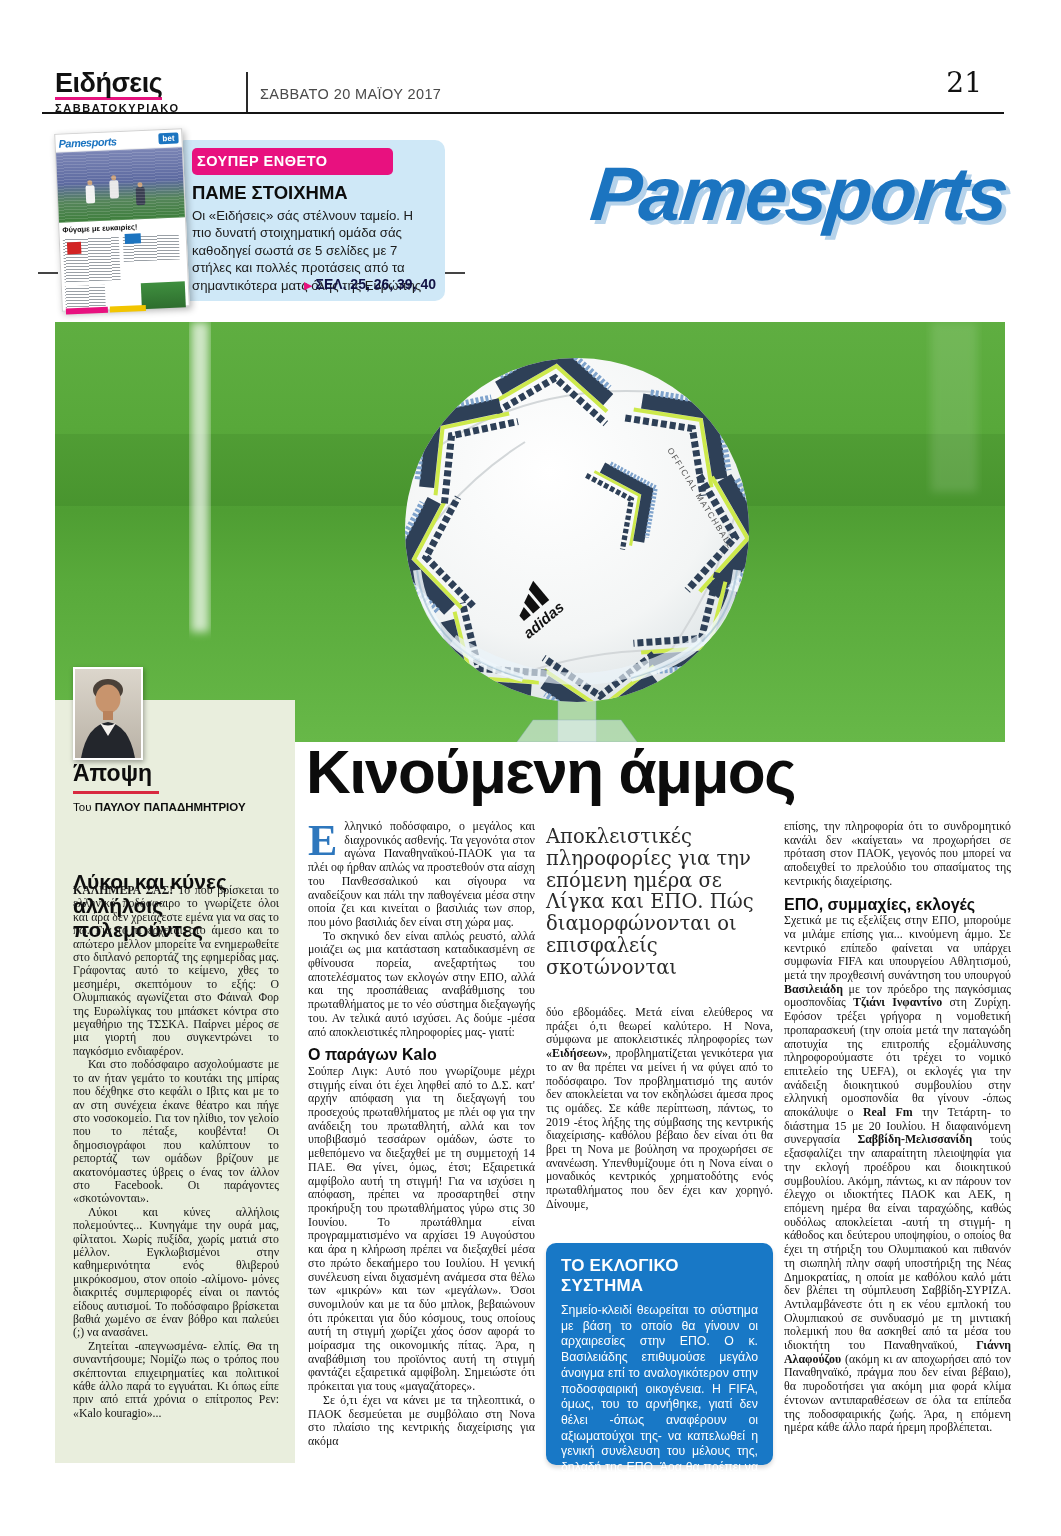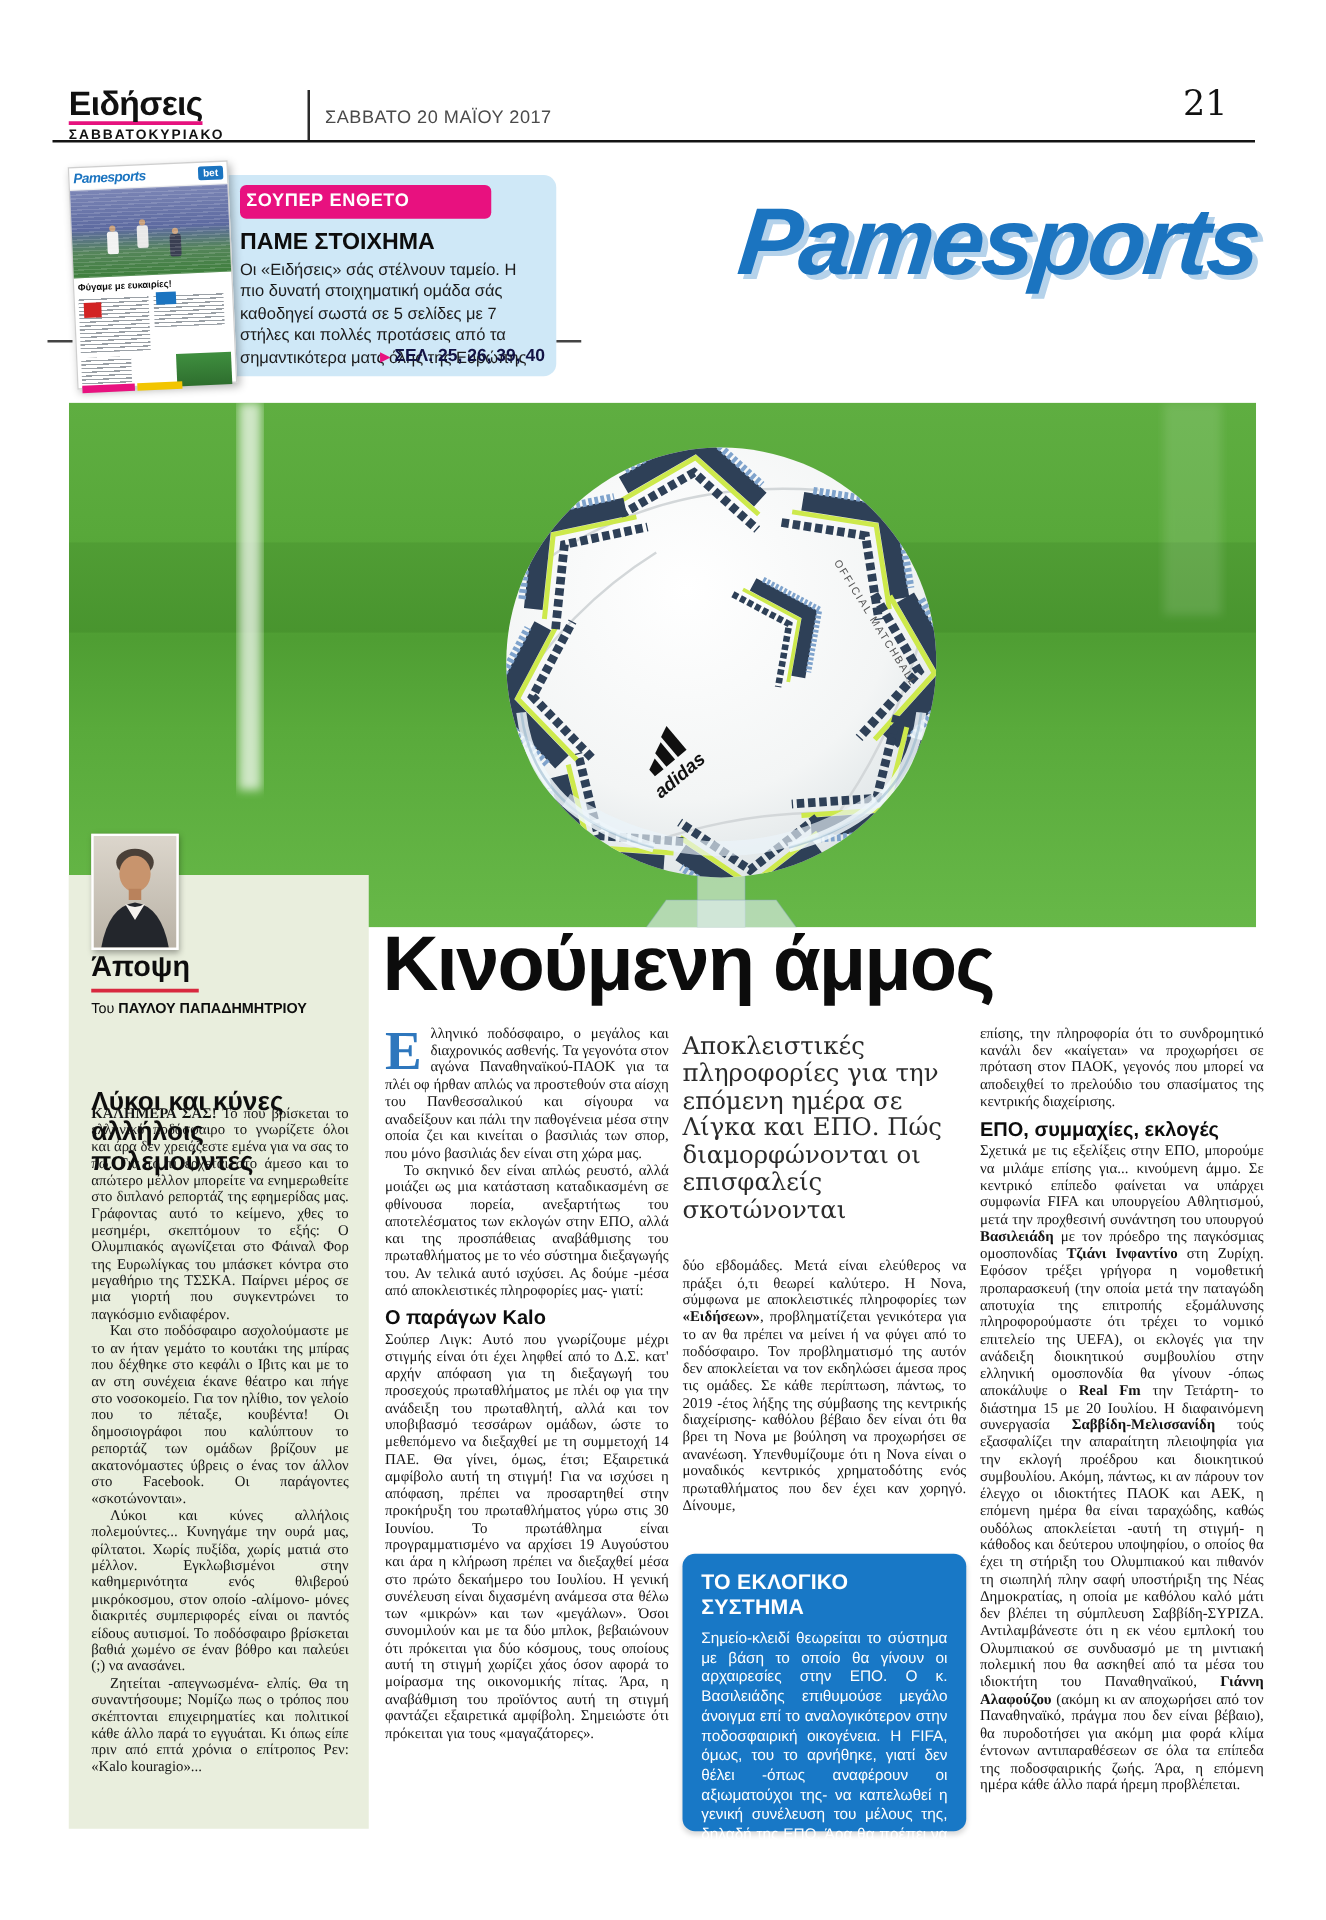--- a/index.html
+++ b/index.html
@@ -266,20 +266,21 @@
     <p>Και στο ποδόσφαιρο ασχολούμαστε με το αν ήταν γεμάτο το κουτάκι της μπίρας που δέχθηκε στο κεφάλι ο Ιβιτς και με το αν στη συνέχεια έκανε θέατρο και πήγε στο νοσοκομείο. Για τον ηλίθιο, τον γελοίο που το πέταξε, κουβέντα! Οι δημοσιογράφοι που καλύπτουν το ρεπορτάζ των ομάδων βρίζουν με ακατονόμαστες ύβρεις ο ένας τον άλλον στο Facebook. Οι παράγοντες «σκοτώνονται».</p>
     <p>Λύκοι και κύνες αλλήλοις πολεμούντες... Κυνηγάμε την ουρά μας, φίλτατοι. Χωρίς πυξίδα, χωρίς ματιά στο μέλλον. Εγκλωβισμένοι στην καθημερινότητα ενός θλιβερού μικρόκοσμου, στον οποίο -αλίμονο- μόνες διακριτές συμπεριφορές είναι οι παντός είδους αυτισμοί. Το ποδόσφαιρο βρίσκεται βαθιά χωμένο σε έναν βόθρο και παλεύει (;) να ανασάνει.</p>
     <p>Ζητείται -απεγνωσμένα- ελπίς. Θα τη συναντήσουμε; Νομίζω πως ο τρόπος που σκέπτονται επιχειρηματίες και πολιτικοί κάθε άλλο παρά το εγγυάται. Κι όπως είπε πριν από επτά χρόνια ο επίτροπος Ρεν: «Kalo kouragio»...</p>
   </div>
 
   <div class="abs col col1">
     <p><span class="dropcap">Ε</span><span>λληνικό ποδόσφαιρο, ο μεγάλος και διαχρονικός ασθενής. Τα γεγονότα στον αγώνα Παναθηναϊκού-ΠΑΟΚ για τα πλέι οφ ήρθαν απλώς να προστεθούν στα αίσχη του Πανθεσσαλικού και σίγουρα να αναδείξουν και πάλι την παθογένεια μέσα στην οποία ζει και κινείται ο βασιλιάς των σπορ, που μόνο βασιλιάς δεν είναι στη χώρα μας.</span></p>
     <p class="ind">Το σκηνικό δεν είναι απλώς ρευστό, αλλά μοιάζει ως μια κατάσταση καταδικασμένη σε φθίνουσα πορεία, ανεξαρτήτως του αποτελέσματος των εκλογών στην ΕΠΟ, αλλά και της προσπάθειας αναβάθμισης του πρωταθλήματος με το νέο σύστημα διεξαγωγής του. Αν τελικά αυτό ισχύσει. Ας δούμε -μέσα από αποκλειστικές πληροφορίες μας- γιατί:</p>
     <div class="subhead">Ο παράγων Kalo</div>
     <p>Σούπερ Λιγκ: Αυτό που γνωρίζουμε μέχρι στιγμής είναι ότι έχει ληφθεί από το Δ.Σ. κατ' αρχήν απόφαση για τη διεξαγωγή του προσεχούς πρωταθλήματος με πλέι οφ για την ανάδειξη του πρωταθλητή, αλλά και τον υποβιβασμό τεσσάρων ομάδων, ώστε το μεθεπόμενο να διεξαχθεί με τη συμμετοχή 14 ΠΑΕ. Θα γίνει, όμως, έτσι; Εξαιρετικά αμφίβολο αυτή τη στιγμή! Για να ισχύσει η απόφαση, πρέπει να προσαρτηθεί στην προκήρυξη του πρωταθλήματος γύρω στις 30 Ιουνίου. Το πρωτάθλημα είναι προγραμματισμένο να αρχίσει 19 Αυγούστου και άρα η κλήρωση πρέπει να διεξαχθεί μέσα στο πρώτο δεκαήμερο του Ιουλίου. Η γενική συνέλευση είναι διχασμένη ανάμεσα στα θέλω των «μικρών» και των «μεγάλων». Όσοι συνομιλούν και με τα δύο μπλοκ, βεβαιώνουν ότι πρόκειται για δύο κόσμους, τους οποίους αυτή τη στιγμή χωρίζει χάος όσον αφορά το μοίρασμα της οικονομικής πίτας. Άρα, η αναβάθμιση του προϊόντος αυτή τη στιγμή φαντάζει εξαιρετικά αμφίβολη. Σημειώστε ότι πρόκειται για τους «μαγαζάτορες».</p>
+    <p class="ind">Σε ό,τι έχει να κάνει με τα τηλεοπτικά, ο ΠΑΟΚ δεσμεύεται με συμβόλαιο στη Nova στο πλαίσιο της κεντρικής διαχείρισης για ακόμα</p>
   </div>
 
   <div class="abs standfirst">Αποκλειστικές πληροφορίες για την επόμενη ημέρα σε Λίγκα και ΕΠΟ. Πώς διαμορφώνονται οι επισφαλείς σκοτώνονται</div>
 
   <div class="abs col col2b">
     <p>δύο εβδομάδες. Μετά είναι ελεύθερος να πράξει ό,τι θεωρεί καλύτερο. Η Nova, σύμφωνα με αποκλειστικές πληροφορίες των <b>«Ειδήσεων»</b>, προβληματίζεται γενικότερα για το αν θα πρέπει να μείνει ή να φύγει από το ποδόσφαιρο. Τον προβληματισμό της αυτόν δεν αποκλείεται να τον εκδηλώσει άμεσα προς τις ομάδες. Σε κάθε περίπτωση, πάντως, το 2019 -έτος λήξης της σύμβασης της κεντρικής διαχείρισης- καθόλου βέβαιο δεν είναι ότι θα βρει τη Nova με βούληση να προχωρήσει σε ανανέωση. Υπενθυμίζουμε ότι η Nova είναι ο μοναδικός κεντρικός χρηματοδότης ενός πρωταθλήματος που δεν έχει καν χορηγό. Δίνουμε,</p>
   </div>
 
   <div class="abs bluebox">
     <div class="bluebox-title">ΤΟ ΕΚΛΟΓΙΚΟ ΣΥΣΤΗΜΑ</div>

